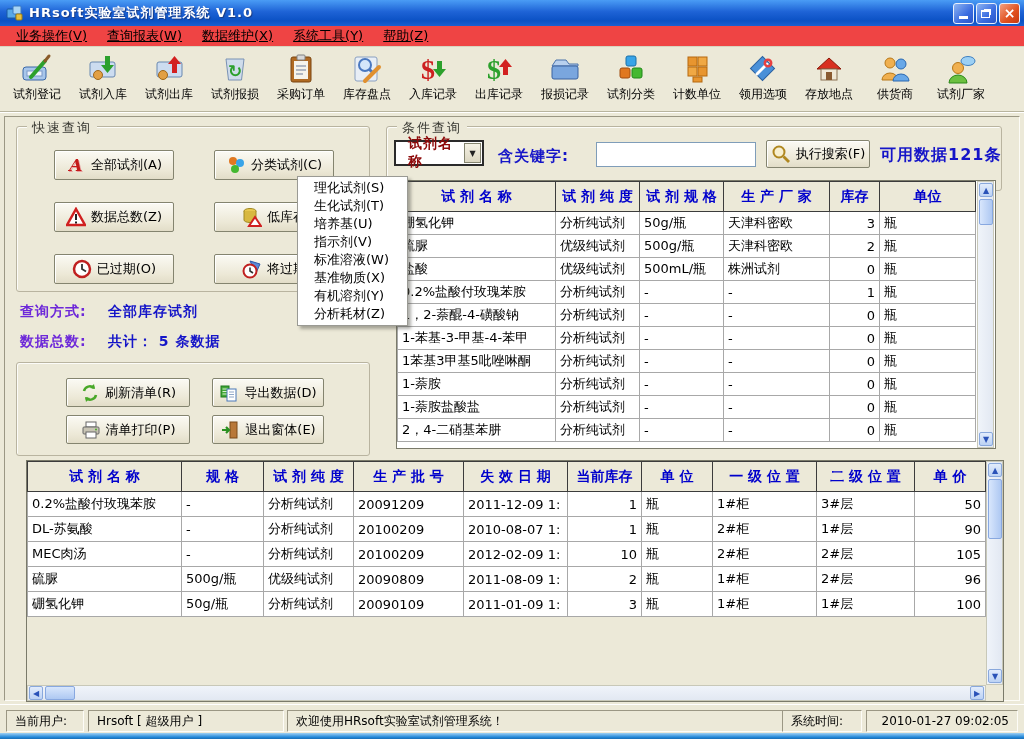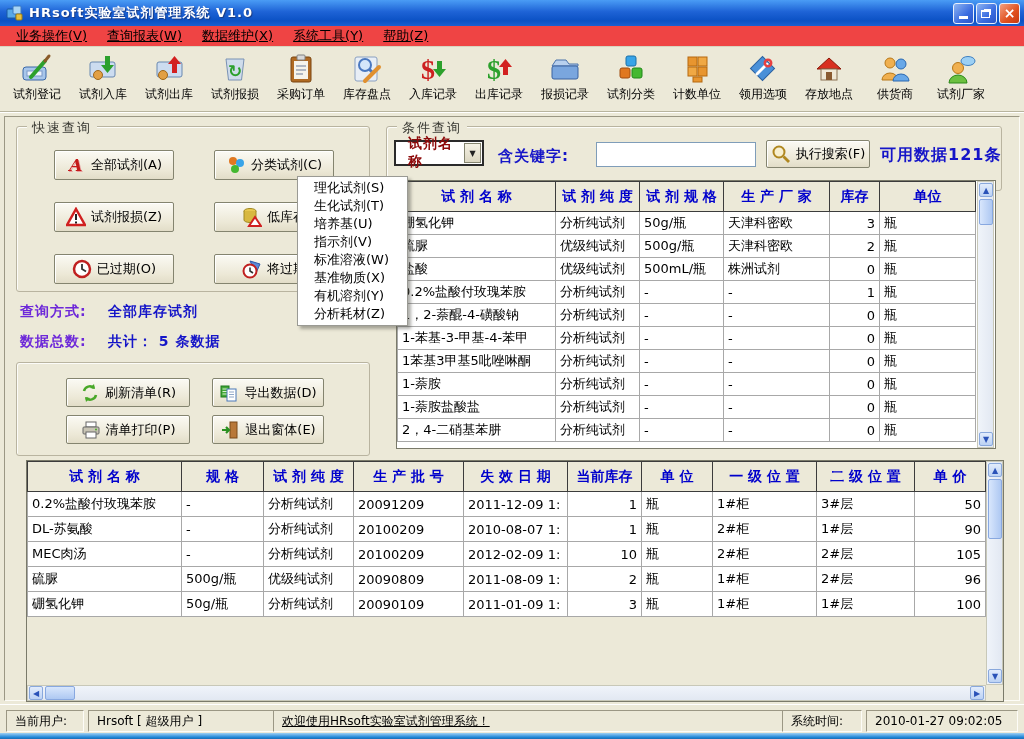--- a/index.html
+++ b/index.html
@@ -283,21 +283,21 @@
     <span>分类试剂(C)</span>
   </div>
   <div class="btn" style="left:54px;top:202px;width:120px;height:30px;">
     <span class="bicon">
         <svg viewBox="0 0 20 20">
           <path d="M10 2 L19 18 H1 Z" fill="#fff" stroke="#d02020" stroke-width="2.5"></path>
           <rect x="9" y="7" width="2" height="6" fill="#222"></rect>
           <rect x="9" y="14.5" width="2" height="2" fill="#222"></rect>
         </svg>
       </span>
-    <span>试剂报损(Z)</span>
+    <span>数据总数(Z)</span>
   </div>
   <div class="btn" style="left:214px;top:202px;width:120px;height:30px;">
     <span class="bicon">
         <svg viewBox="0 0 20 20">
           <ellipse cx="8" cy="4" rx="6" ry="2.5" fill="#e8c850" stroke="#a08820"></ellipse>
           <path d="M2 4 v9 a6 2.5 0 0 0 12 0 v-9" fill="#d8b840" stroke="#a08820"></path>
           <path d="M13 10 L19 19 H7 Z" fill="#fff" stroke="#d02020" stroke-width="2"></path>
         </svg>
       </span>
     <span>低库存</span>
@@ -618,25 +618,25 @@
     </div>
   </div>
 
   <div class="statusbar">
     <div class="sb-panel" style="left:6px;width:78px;">
         <span>当前用户:</span>
       </div>
     <div class="sb-panel" style="left:88px;width:196px;">
         <span>Hrsoft [ 超级用户 ]</span>
       </div>
-    <div class="sb-panel" style="left:273px;width:545px;text-decoration:underline;">
+    <div class="sb-panel" style="left:287px;width:545px;">
         <span>欢迎使用HRsoft实验室试剂管理系统！</span>
       </div>
     <div class="sb-panel" style="left:782px;width:80px;">
         <span>系统时间:</span>
       </div>
-    <div class="sb-panel" style="left:866px;width:152px;">
+    <div class="sb-panel" style="left:866px;width:152px;justify-content:flex-end;">
         <span>2010-01-27 09:02:05</span>
       </div>
   </div>
   <div class="bottom-strip"></div>
 
 </div>
 
 </body></html>

